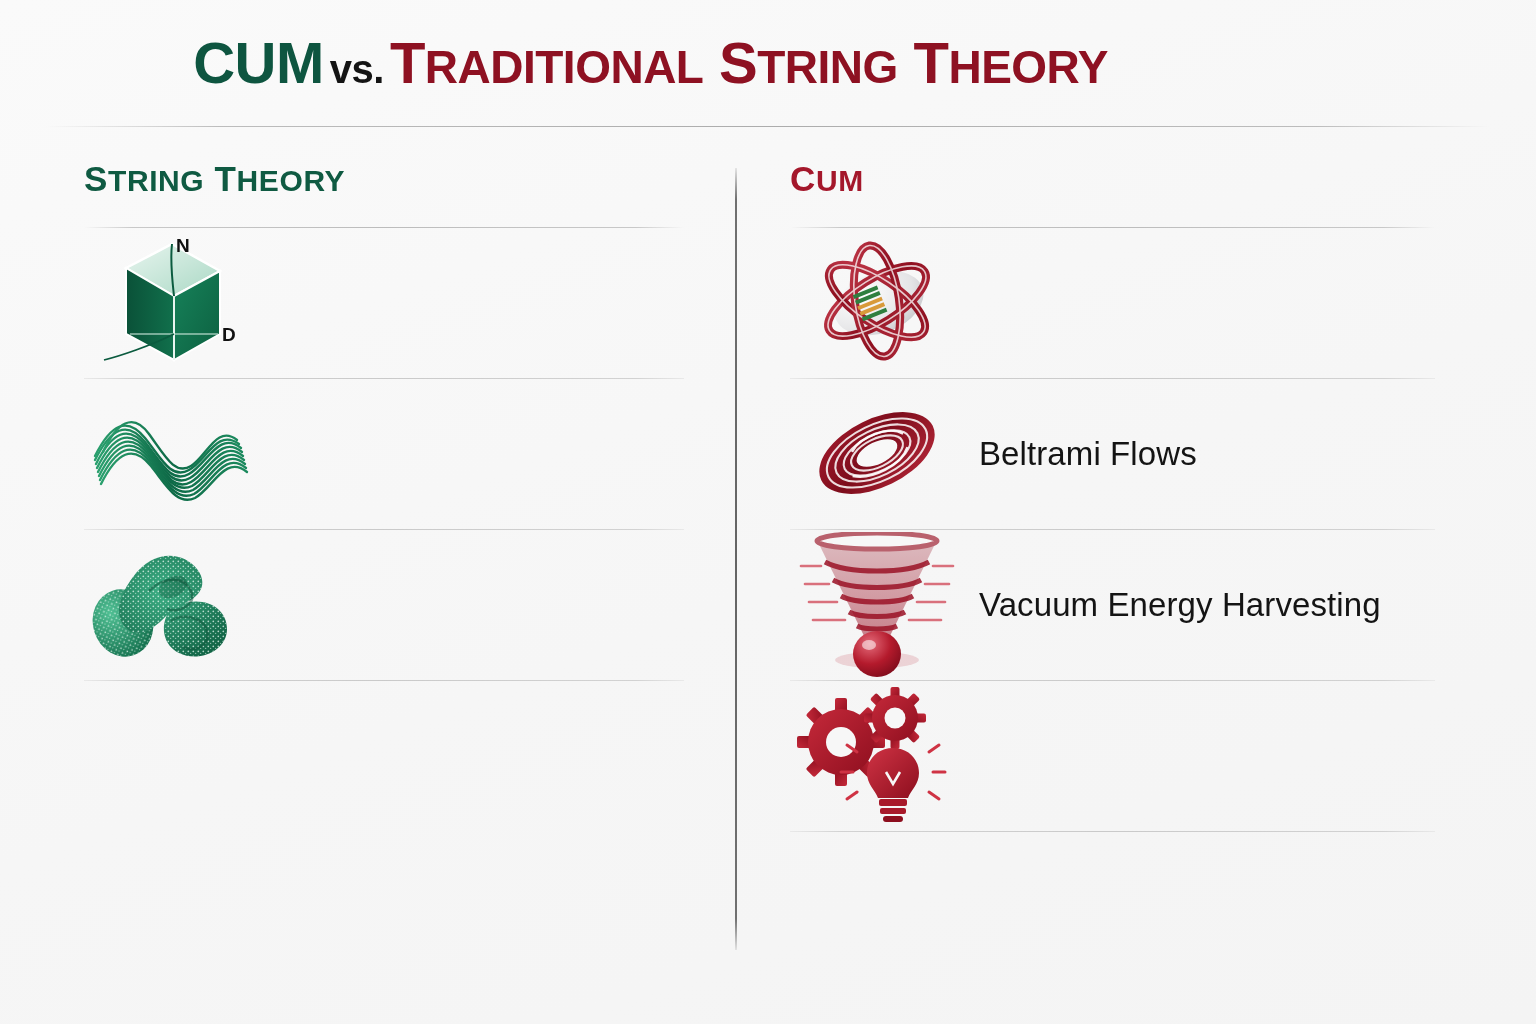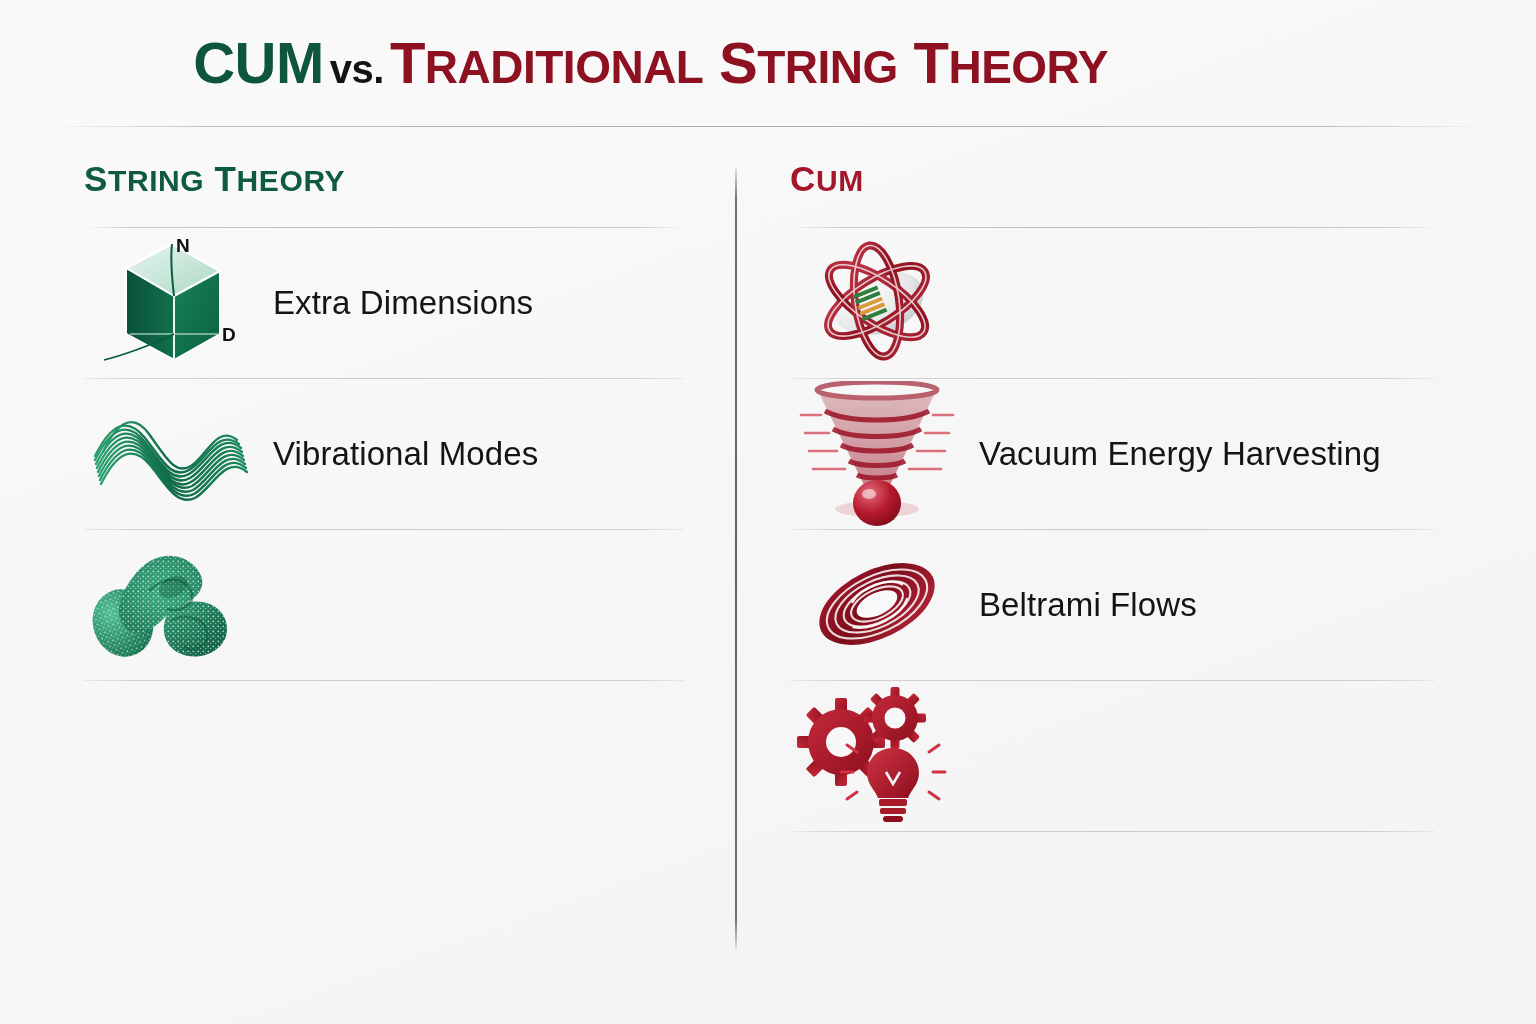--- a/index.html
+++ b/index.html
@@ -181,21 +181,20 @@
             <path d="M34 30 L82 58 L82 122 L34 96 Z" fill="url(#cubeLeft)" stroke="#ffffff" stroke-width="2"></path>
             <path d="M82 58 L128 33 L128 96 L82 122 Z" fill="url(#cubeRight)" stroke="#ffffff" stroke-width="2"></path>
             <line x1="82" y1="58" x2="82" y2="122" stroke="#d9efe5" stroke-width="1.6" opacity="0.7"></line>
             <line x1="38" y1="96" x2="126" y2="96" stroke="#d9efe5" stroke-width="1.6" opacity="0.7"></line>
             <path d="M80 6 C78 24 80 40 82 58" fill="none" stroke="#0b5b3f" stroke-width="2"></path>
             <path d="M12 122 C28 118 58 108 82 96" fill="none" stroke="#0b5b3f" stroke-width="1.8"></path>
             <text x="84" y="14" font-family="Liberation Sans, sans-serif" font-size="19" font-weight="bold" fill="#111">N</text>
             <text x="130" y="103" font-family="Liberation Sans, sans-serif" font-size="19" font-weight="bold" fill="#111">D</text>
           </svg>
         </div>
-        <div class="row-label">Extra Dimensions</div>
       </div>
 
       <div class="row">
         <div class="row-icon">
           <svg width="170" height="120" viewBox="0 0 170 120">
             <defs>
               <linearGradient id="waveG" x1="0" y1="0" x2="1" y2="0">
                 <stop offset="0%" stop-color="#2aa06e"></stop>
                 <stop offset="50%" stop-color="#0e6a47"></stop>
                 <stop offset="100%" stop-color="#1c8a5e"></stop>
@@ -207,21 +206,20 @@
               <path d="M9 70 C25 38 41 30 59 52 C75 72 85 94 103 84 C121 74 133 40 155 58"></path>
               <path d="M10 74 C26 42 42 34 60 56 C76 76 86 98 104 88 C122 78 134 44 156 62"></path>
               <path d="M11 78 C27 46 43 38 61 60 C77 80 87 100 105 92 C123 82 135 48 157 66"></path>
               <path d="M12 82 C28 50 44 42 62 64 C78 84 88 104 106 96 C124 86 136 52 158 70"></path>
               <path d="M13 86 C29 54 45 46 63 68 C79 88 89 108 107 100 C125 90 137 56 159 74"></path>
               <path d="M14 90 C30 58 46 50 64 72 C80 92 90 112 108 104 C126 94 138 60 160 78"></path>
               <path d="M16 58 C30 28 46 18 62 40 C78 62 88 82 104 72 C120 62 130 30 150 46"></path>
             </g>
           </svg>
         </div>
-        <div class="row-label">Vibrational Modes</div>
       </div>
 
       <div class="row">
         <div class="row-icon">
           <svg width="170" height="140" viewBox="0 0 170 140">
             <defs>
               <radialGradient id="manG1" cx="0.35" cy="0.3" r="0.8">
                 <stop offset="0%" stop-color="#4fbf93"></stop>
                 <stop offset="100%" stop-color="#0f6a48"></stop>
               </radialGradient>
@@ -289,63 +287,20 @@
               <rect x="62" y="66" width="26" height="4" fill="#d89a3a"></rect>
               <rect x="62" y="72" width="26" height="4" fill="#d89a3a"></rect>
               <rect x="62" y="78" width="26" height="4" fill="#2f7f3f"></rect>
             </g>
           </svg>
         </div>
       </div>
 
       <div class="row">
         <div class="row-icon">
-          <svg width="165" height="145" viewBox="0 0 165 145">
-            <defs>
-              <linearGradient id="funG" x1="0" y1="0" x2="0" y2="1">
-                <stop offset="0%" stop-color="#c98e96"></stop>
-                <stop offset="60%" stop-color="#b24b5a"></stop>
-                <stop offset="100%" stop-color="#9b1226"></stop>
-              </linearGradient>
-              <radialGradient id="ballG" cx="0.35" cy="0.28" r="0.8">
-                <stop offset="0%" stop-color="#e46b7a"></stop>
-                <stop offset="55%" stop-color="#b41a2c"></stop>
-                <stop offset="100%" stop-color="#7d0c1b"></stop>
-              </radialGradient>
-            </defs>
-            <path d="M22 8 C22 2 142 2 142 8 L92 110 C86 118 78 118 72 110 Z" fill="url(#funG)" opacity="0.55"></path>
-            <ellipse cx="82" cy="9" rx="60" ry="8" fill="#f7f7f7"></ellipse>
-            <ellipse cx="82" cy="9" rx="60" ry="8" fill="none" stroke="#b9616d" stroke-width="5"></ellipse>
-            <g fill="none" stroke="#9b1226" stroke-width="5" opacity="0.85">
-              <path d="M30 30 C52 42 112 42 134 30"></path>
-              <path d="M38 48 C56 58 108 58 126 48"></path>
-              <path d="M46 64 C60 72 104 72 118 64"></path>
-              <path d="M54 80 C64 86 100 86 110 80"></path>
-              <path d="M62 94 C70 98 94 98 102 94"></path>
-            </g>
-            <g stroke="#d9707c" stroke-width="2.6" stroke-linecap="round">
-              <line x1="6" y1="34" x2="26" y2="34"></line>
-              <line x1="138" y1="34" x2="158" y2="34"></line>
-              <line x1="10" y1="52" x2="34" y2="52"></line>
-              <line x1="130" y1="52" x2="154" y2="52"></line>
-              <line x1="14" y1="70" x2="42" y2="70"></line>
-              <line x1="122" y1="70" x2="150" y2="70"></line>
-              <line x1="18" y1="88" x2="50" y2="88"></line>
-              <line x1="114" y1="88" x2="146" y2="88"></line>
-            </g>
-            <ellipse cx="82" cy="128" rx="42" ry="8" fill="#e0a8b0" opacity="0.45"></ellipse>
-            <ellipse cx="82" cy="122" rx="24" ry="23" fill="url(#ballG)"></ellipse>
-            <ellipse cx="74" cy="113" rx="7" ry="5" fill="#ffffff" opacity="0.55"></ellipse>
-          </svg>
-        </div>
-        <div class="row-label">Vacuum Energy Harvesting</div>
-      </div>
-
-      <div class="row">
-        <div class="row-icon">
           <svg width="165" height="125" viewBox="0 0 165 125">
             <defs>
               <linearGradient id="torG" x1="0" y1="0" x2="1" y2="1">
                 <stop offset="0%" stop-color="#a41a2c"></stop>
                 <stop offset="45%" stop-color="#7d0d1c"></stop>
                 <stop offset="100%" stop-color="#b9293a"></stop>
               </linearGradient>
             </defs>
             <g transform="rotate(-26 82 62)">
               <ellipse cx="82" cy="62" rx="62" ry="34" fill="url(#torG)"></ellipse>
@@ -355,20 +310,63 @@
                 <ellipse cx="82" cy="62" rx="45" ry="23"></ellipse>
                 <ellipse cx="82" cy="62" rx="36" ry="18"></ellipse>
                 <ellipse cx="82" cy="62" rx="28" ry="14"></ellipse>
               </g>
               <path d="M60 50 C74 40 104 42 114 56" fill="none" stroke="#ffffff" stroke-width="2.4" opacity="0.9"></path>
               <path d="M50 72 C66 84 98 84 112 70" fill="none" stroke="#ffffff" stroke-width="2.4" opacity="0.9"></path>
             </g>
           </svg>
         </div>
         <div class="row-label">Beltrami Flows</div>
+      </div>
+
+      <div class="row">
+        <div class="row-icon">
+          <svg width="165" height="145" viewBox="0 0 165 145">
+            <defs>
+              <linearGradient id="funG" x1="0" y1="0" x2="0" y2="1">
+                <stop offset="0%" stop-color="#c98e96"></stop>
+                <stop offset="60%" stop-color="#b24b5a"></stop>
+                <stop offset="100%" stop-color="#9b1226"></stop>
+              </linearGradient>
+              <radialGradient id="ballG" cx="0.35" cy="0.28" r="0.8">
+                <stop offset="0%" stop-color="#e46b7a"></stop>
+                <stop offset="55%" stop-color="#b41a2c"></stop>
+                <stop offset="100%" stop-color="#7d0c1b"></stop>
+              </radialGradient>
+            </defs>
+            <path d="M22 8 C22 2 142 2 142 8 L92 110 C86 118 78 118 72 110 Z" fill="url(#funG)" opacity="0.55"></path>
+            <ellipse cx="82" cy="9" rx="60" ry="8" fill="#f7f7f7"></ellipse>
+            <ellipse cx="82" cy="9" rx="60" ry="8" fill="none" stroke="#b9616d" stroke-width="5"></ellipse>
+            <g fill="none" stroke="#9b1226" stroke-width="5" opacity="0.85">
+              <path d="M30 30 C52 42 112 42 134 30"></path>
+              <path d="M38 48 C56 58 108 58 126 48"></path>
+              <path d="M46 64 C60 72 104 72 118 64"></path>
+              <path d="M54 80 C64 86 100 86 110 80"></path>
+              <path d="M62 94 C70 98 94 98 102 94"></path>
+            </g>
+            <g stroke="#d9707c" stroke-width="2.6" stroke-linecap="round">
+              <line x1="6" y1="34" x2="26" y2="34"></line>
+              <line x1="138" y1="34" x2="158" y2="34"></line>
+              <line x1="10" y1="52" x2="34" y2="52"></line>
+              <line x1="130" y1="52" x2="154" y2="52"></line>
+              <line x1="14" y1="70" x2="42" y2="70"></line>
+              <line x1="122" y1="70" x2="150" y2="70"></line>
+              <line x1="18" y1="88" x2="50" y2="88"></line>
+              <line x1="114" y1="88" x2="146" y2="88"></line>
+            </g>
+            <ellipse cx="82" cy="128" rx="42" ry="8" fill="#e0a8b0" opacity="0.45"></ellipse>
+            <ellipse cx="82" cy="122" rx="24" ry="23" fill="url(#ballG)"></ellipse>
+            <ellipse cx="74" cy="113" rx="7" ry="5" fill="#ffffff" opacity="0.55"></ellipse>
+          </svg>
+        </div>
+        <div class="row-label">Vacuum Energy Harvesting</div>
       </div>
 
       <div class="row">
         <div class="row-icon">
           <svg width="165" height="140" viewBox="0 0 165 140">
             <defs>
               <linearGradient id="gearG" x1="0" y1="0" x2="1" y2="1">
                 <stop offset="0%" stop-color="#c5293a"></stop>
                 <stop offset="100%" stop-color="#8f0f1f"></stop>
               </linearGradient>

